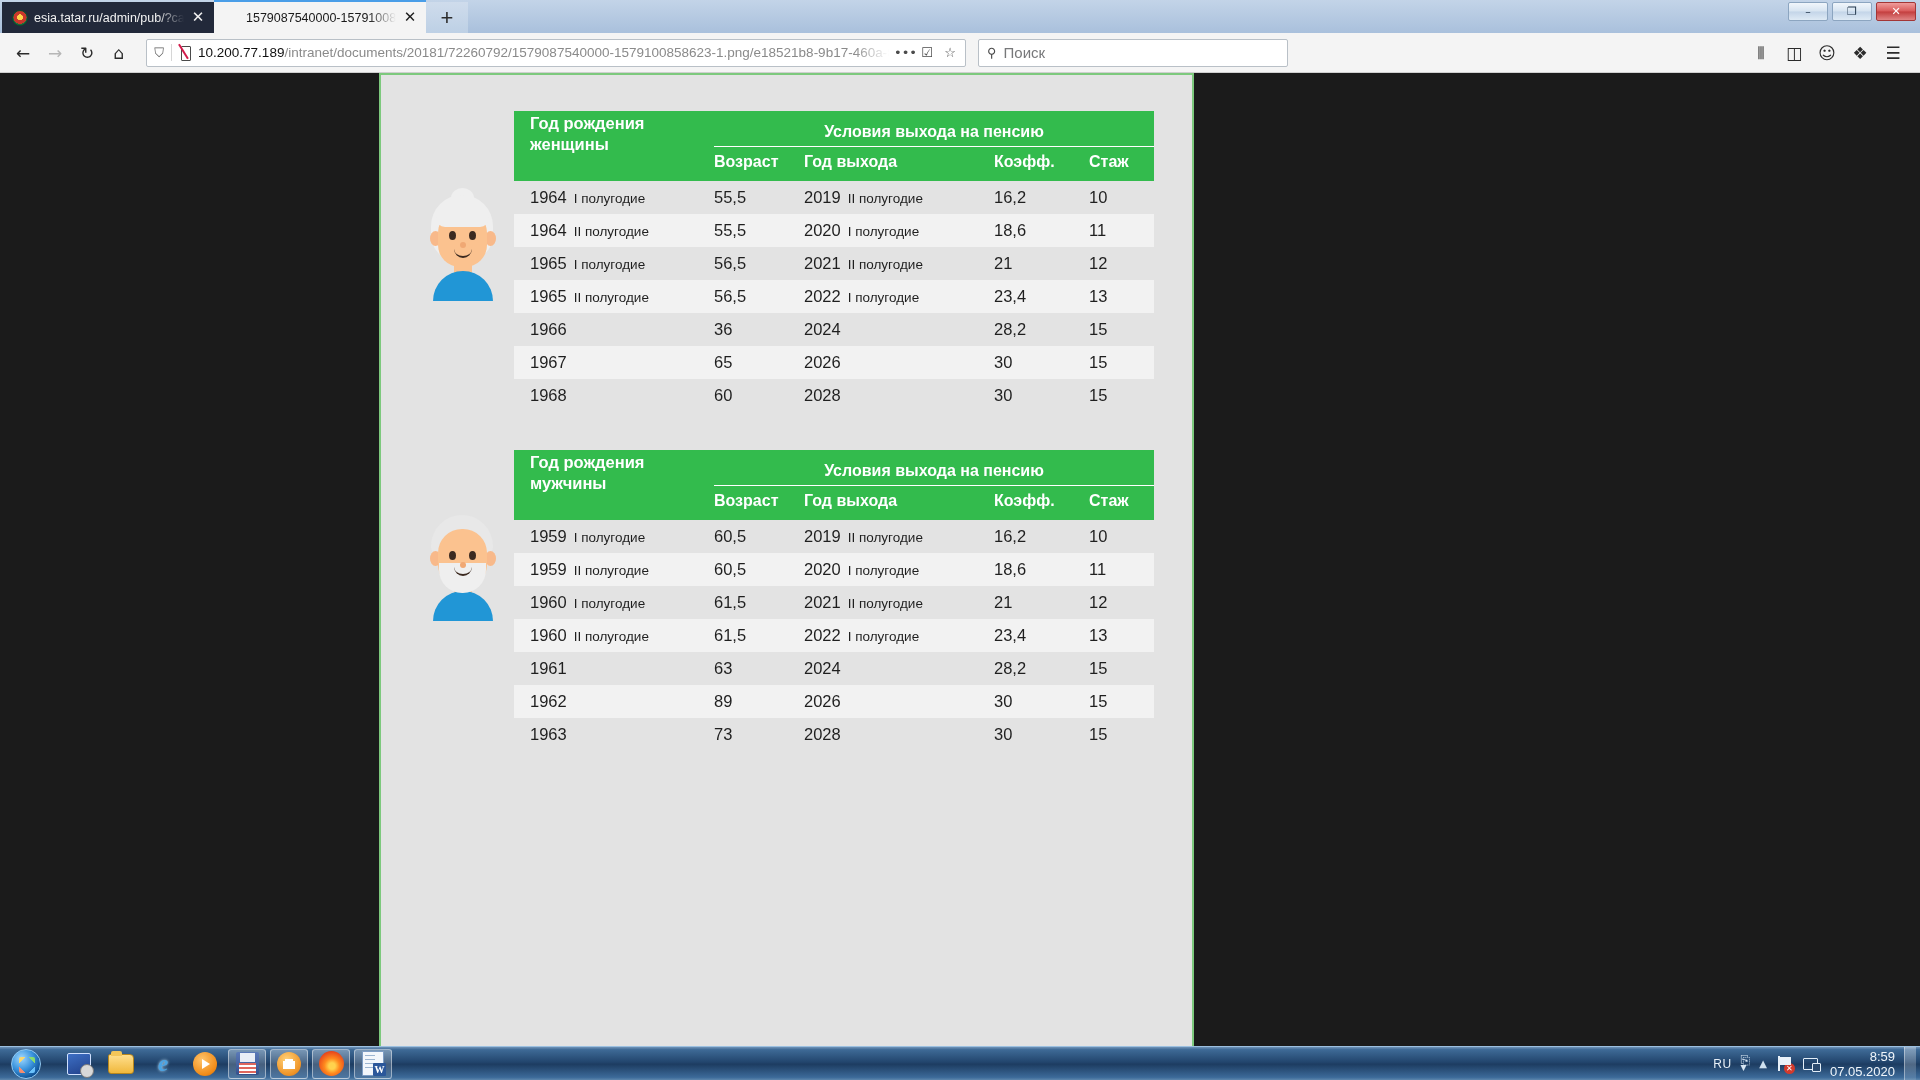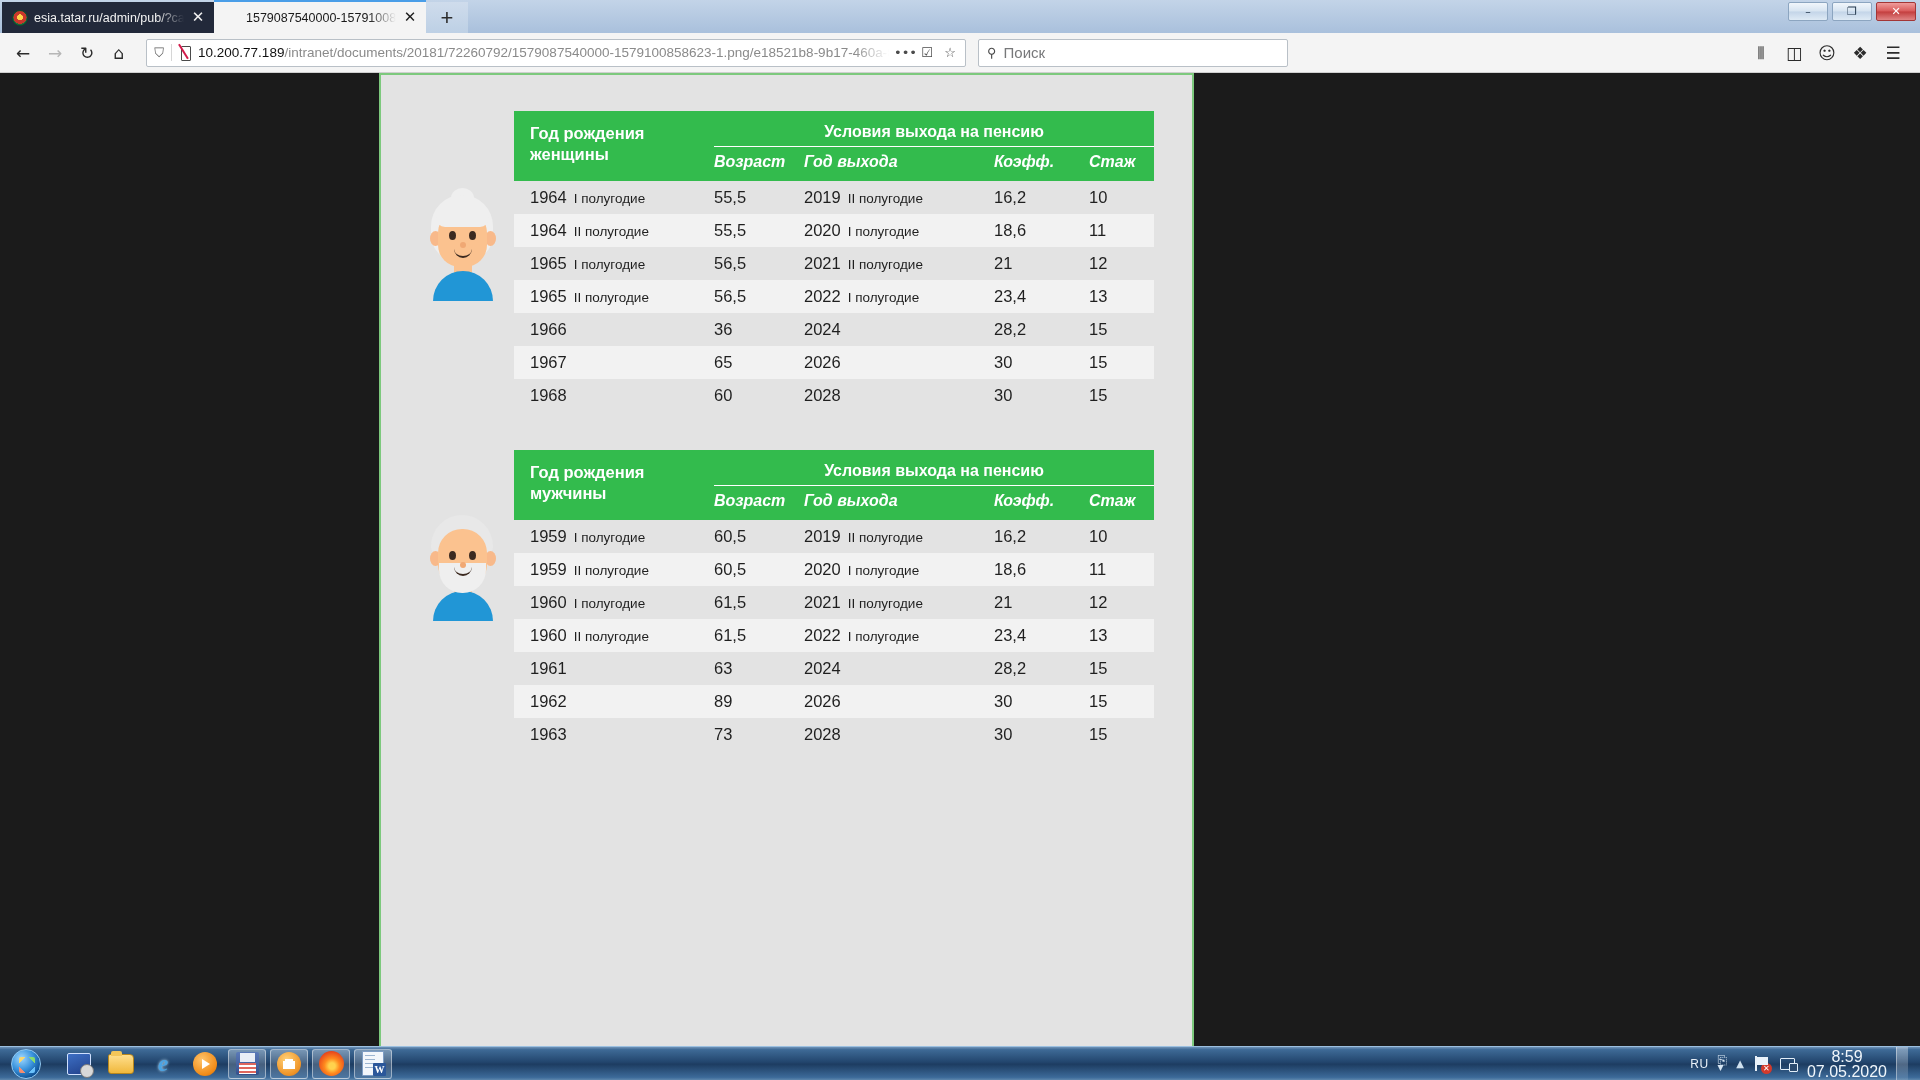--- a/index.html
+++ b/index.html
@@ -266,30 +266,29 @@
     background: #33bb4d; color: #fff;
     font-weight: bold; font-size: 16px;
     text-align: center;
     padding: 12px 0 5px 0;
     border-bottom: 1.5px solid #ffffff;
   }
   .hdr-left {
     background: #33bb4d; color: #fff;
     font-weight: bold; font-size: 16.5px;
     text-align: left; vertical-align: top;
-    padding: 12px 0 10px 16px;
+    padding: 2px 0 10px 16px;
     line-height: 1.3;
     width: 200px;
   }
   .hdr-sub {
     background: #33bb4d; color: #fff;
     font-weight: bold; font-size: 16px;
     padding: 6px 0 10px 0;
     text-align: left;
-    font-style: italic;
   }
   .tbl td.c-year  { width: 200px; padding-left: 16px; }
   .tbl td.c-age   { width: 90px; }
   .tbl td.c-exit  { width: 190px; }
   .tbl td.c-coef  { width: 95px; }
   .tbl td.c-stag  { width: 65px; }
   .tbl tbody tr td { padding: 7px 0; }
   .tbl tbody tr:nth-child(even) { background: #f2f2f2; }
   .tbl tbody tr:nth-child(odd)  { background: transparent; }
   .half { font-size: 13.5px; margin-left: 7px; }
@@ -351,32 +350,32 @@
      radial-gradient(circle at 20% 70%,#fff 0 45%,transparent 46%),
      radial-gradient(circle at 80% 70%,#fff 0 45%,transparent 46%),
      radial-gradient(circle at 50% 22%,#fff 0 42%,transparent 43%);}
   .ic-fox{width:25px;height:25px;border-radius:50%;background:radial-gradient(circle at 52% 60%,#ffd24d 0 16%,#ff8a1e 38%,#e8481c 72%,#a2261a 100%);}
   .ic-word{width:22px;height:25px;background:#f2f6fb;border:1px solid #7d9cc4;border-radius:1px;position:relative;}
   .ic-word::before{content:"";position:absolute;left:2px;top:3px;right:8px;height:14px;
      background-image:repeating-linear-gradient(to bottom,#9bb4d0 0 1.4px,transparent 1.4px 4px);}
   .ic-word::after{content:"W";position:absolute;right:-3px;bottom:-1px;width:13px;height:13px;background:#2b579a;color:#fff;
      font-size:10px;font-weight:bold;line-height:13px;text-align:center;font-family:"Liberation Serif",serif;border-radius:1px;}
 
-  .tray { margin-left: auto; display: flex; align-items: center; gap: 9px; padding-right: 12px; height: 34px; }
+  .tray { margin-left: auto; display: flex; align-items: center; gap: 9px; padding-right: 4px; height: 34px; }
   .tray-lang { color: #e8f0f8; font-size: 12px; letter-spacing: .5px; }
   .tray-kbd { color:#d8e6f3; font-size: 12px; display:flex;flex-direction:column;align-items:center;line-height:7px;font-family:"DejaVu Sans",sans-serif;}
   .tray-arrow { color:#cfe0ee; font-size:10px;font-family:"DejaVu Sans",sans-serif;}
   .tray-flagico{position:relative;width:18px;height:18px;}
   .tray-flagico::before{content:"";position:absolute;left:2px;top:1px;width:2px;height:15px;background:#e8f0f8;}
   .tray-flagico::after{content:"";position:absolute;left:4px;top:2px;width:11px;height:8px;background:#eaf2fa;}
   .tray-x{position:absolute;right:-1px;bottom:-1px;width:11px;height:11px;border-radius:50%;background:#d33a2c;color:#fff;font-size:8px;line-height:11px;text-align:center;font-family:"DejaVu Sans",sans-serif;}
   .tray-net{position:relative;width:18px;height:16px;}
   .tray-net::before{content:"";position:absolute;left:0;top:2px;width:13px;height:10px;border:1.5px solid #e3eef8;border-radius:1px;}
   .tray-net::after{content:"";position:absolute;right:0;bottom:0;width:7px;height:7px;border:1.5px solid #e3eef8;border-radius:1px;background:#2b4a6e;}
-  .tray-clock { color: #f0f6fb; font-size: 16px; text-align: center; line-height: 15px; }
+  .tray-clock { color: #f0f6fb; font-size: 13px; text-align: right; line-height: 15px; }
   .tray-show { width: 12px; height: 34px; background: linear-gradient(to bottom, rgba(255,255,255,.35), rgba(255,255,255,.10)); border-left: 1px solid rgba(255,255,255,.4); }
 </style>
 </head>
 <body>
 
 <div class="window">
 
   <div class="tabstrip">
     <div class="tab inactive">
       <span class="tab-favicon"></span>

